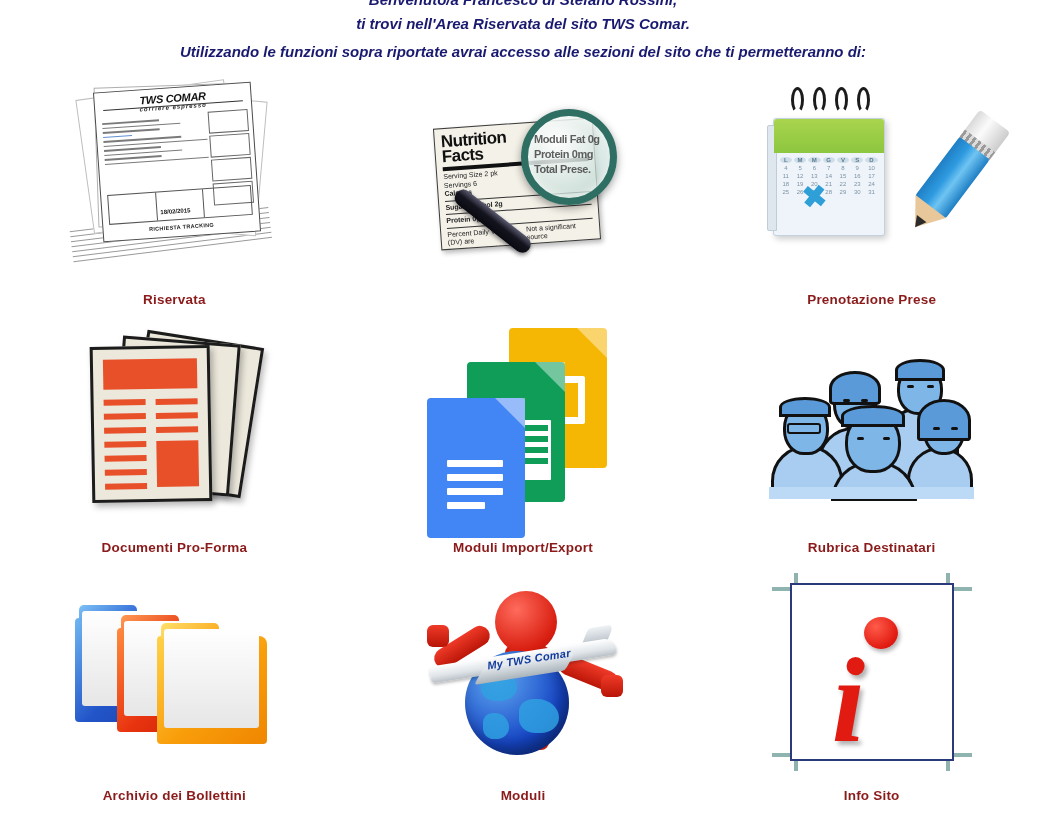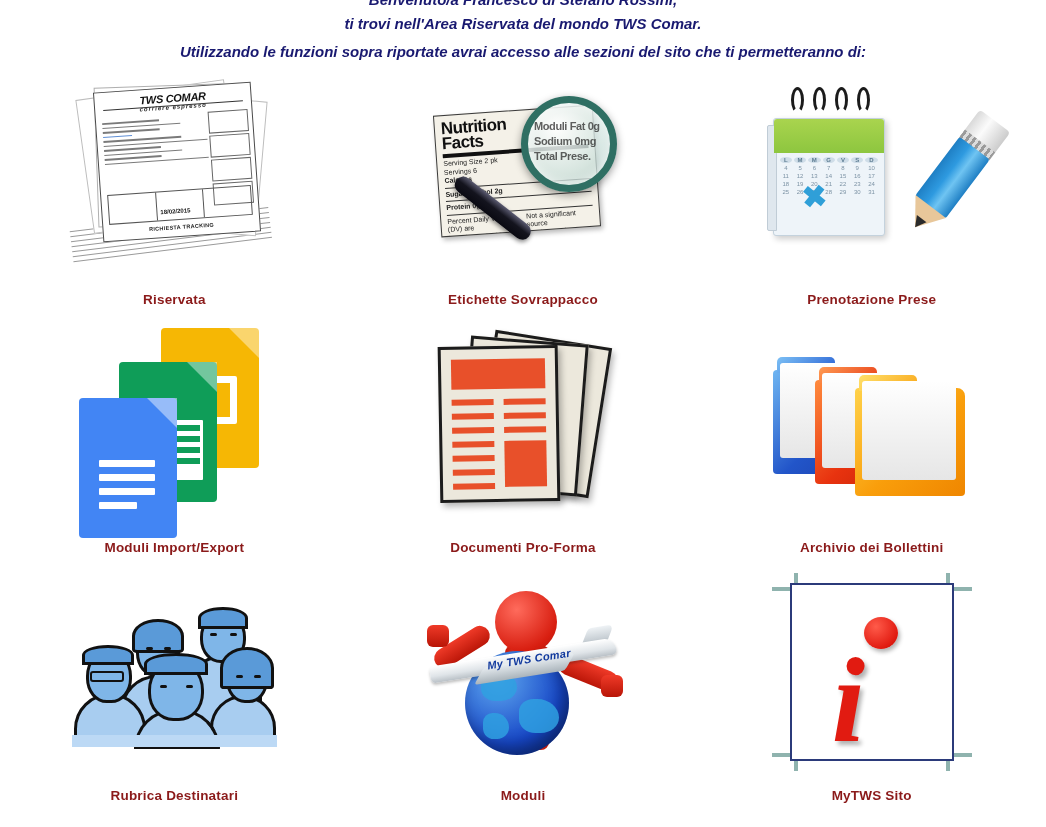--- a/index.html
+++ b/index.html
@@ -363,21 +363,21 @@
     text-shadow:3px 4px 4px rgba(0,0,0,.3);
   }
 </style>
 </head>
 <body>
 
 <div class="page">
 
   <div class="header">
     <div class="hdr-line hdr-line-1">Benvenuto/a Francesco di Stefano Rossini,</div>
-    <div class="hdr-line hdr-line-2">ti trovi nell'Area Riservata del mondo TWS Comar.</div>
+    <div class="hdr-line hdr-line-2">ti trovi nell'Area Riservata del sito TWS Comar.</div>
     <div class="hdr-line hdr-line-3">Utilizzando le funzioni sopra riportate avrai accesso alle sezioni del sito che ti permetteranno di:</div>
   </div>
 
   <div class="grid">
 
     <div class="cell">
       <div class="icon-wrap">
         <div class="doc-stack">
           <div class="lines-bot">
             <i></i>
@@ -450,27 +450,26 @@
               <div style="flex:1;">
                 <div class="nf-sm">Not a significant source</div>
                 <div class="nf-sm">of other nutrients.</div>
               </div>
             </div>
           </div>
           <div class="handle"></div>
           <div class="loupe">
             <div class="mag">
               <div>Moduli Fat 0g</div>
-              <div>Sodium 0mg</div>
+              <div>Protein 0mg</div>
               <div>Total Prese.</div>
             </div>
           </div>
         </div>
       </div>
-      <div class="tile-label">Etichette Sovrappacco</div>
     </div>
 
     <div class="cell">
       <div class="icon-wrap">
         <div class="cal-ic">
           <div class="cal">
             <div class="pages"></div>
             <div class="cal-top"></div>
             <div class="days">
               <span class="dow">L</span>
@@ -522,50 +521,20 @@
             <div class="p-tip"></div>
             <div class="p-lead"></div>
           </div>
         </div>
       </div>
       <div class="tile-label">Prenotazione Prese</div>
     </div>
 
     <div class="cell">
       <div class="icon-wrap">
-        <div class="gdocs">
-          <div class="gd gd-yellow">
-            <div class="fold fold-y"></div>
-            <div class="slidebox"></div>
-          </div>
-          <div class="gd gd-green">
-            <div class="fold fold-g"></div>
-            <div class="sheetgrid">
-              <i></i>
-                <i></i>
-                <i></i>
-                <i></i>
-            </div>
-          </div>
-          <div class="gd gd-blue">
-            <div class="fold fold-b"></div>
-            <div class="dlines">
-              <i></i>
-                <i></i>
-                <i></i>
-                <i class="s"></i>
-            </div>
-          </div>
-        </div>
-      </div>
-      <div class="tile-label">Moduli Import/Export</div>
-    </div>
-
-    <div class="cell">
-      <div class="icon-wrap">
         <div class="flatdocs">
           <div class="fd fd3">
             <div class="blk c-green" style="left:10px;top:10px;width:62px;height:40px;"></div>
             <div class="bar c-green" style="left:10px;top:60px;width:62px;"></div>
             <div class="bar c-green" style="left:10px;top:74px;width:62px;"></div>
             <div class="bar c-green" style="left:10px;top:88px;width:48px;"></div>
             <div class="bar c-green" style="left:10px;top:102px;width:62px;"></div>
           </div>
           <div class="fd fd2">
             <div class="blk c-blue" style="left:10px;top:10px;width:62px;height:40px;"></div>
@@ -588,36 +557,46 @@
             <div class="bar c-orange" style="left:10px;top:120px;width:42px;"></div>
             <div class="bar c-orange" style="left:10px;top:134px;width:42px;"></div>
           </div>
         </div>
       </div>
       <div class="tile-label">Documenti Pro-Forma</div>
     </div>
 
     <div class="cell">
       <div class="icon-wrap">
-        <div class="folders">
-          <div class="folder f-blue" style="left:6px;top:28px;width:104px;height:104px;">
-            <div class="tab f-bluet"></div>
-            <div class="paper"></div>
-          </div>
-          <div class="folder f-orange" style="left:48px;top:38px;width:104px;height:104px;">
-            <div class="tab f-oranget"></div>
-            <div class="paper"></div>
-          </div>
-          <div class="folder f-yellow" style="left:88px;top:46px;width:110px;height:108px;">
-            <div class="tab f-yellowt"></div>
-            <div class="paper"></div>
-          </div>
-        </div>
-      </div>
-      <div class="tile-label">Archivio dei Bollettini</div>
+        <div class="gdocs">
+          <div class="gd gd-yellow">
+            <div class="fold fold-y"></div>
+            <div class="slidebox"></div>
+          </div>
+          <div class="gd gd-green">
+            <div class="fold fold-g"></div>
+            <div class="sheetgrid">
+              <i></i>
+                <i></i>
+                <i></i>
+                <i></i>
+            </div>
+          </div>
+          <div class="gd gd-blue">
+            <div class="fold fold-b"></div>
+            <div class="dlines">
+              <i></i>
+                <i></i>
+                <i></i>
+                <i class="s"></i>
+            </div>
+          </div>
+        </div>
+      </div>
+      <div class="tile-label">Moduli Import/Export</div>
     </div>
 
     <div class="cell">
       <div class="icon-wrap">
         <div class="people">
 
           <div class="body" style="left:112px;top:58px;width:78px;height:80px;"></div>
           <div class="head" style="left:128px;top:14px;width:46px;height:52px;"></div>
           <div class="hair" style="left:126px;top:10px;width:50px;height:22px;border-radius:50% 50% 0 0;"></div>
           <div class="eye" style="left:138px;top:36px;"></div>
@@ -642,20 +621,40 @@
 
           <div class="body" style="left:62px;top:112px;width:86px;height:40px;"></div>
           <div class="head" style="left:76px;top:62px;width:56px;height:62px;"></div>
           <div class="hair" style="left:72px;top:56px;width:64px;height:22px;"></div>
           <div class="eye" style="left:88px;top:88px;"></div>
             <div class="eye" style="left:114px;top:88px;"></div>
           <div class="base"></div>
         </div>
       </div>
       <div class="tile-label">Rubrica Destinatari</div>
+    </div>
+
+    <div class="cell">
+      <div class="icon-wrap">
+        <div class="folders">
+          <div class="folder f-blue" style="left:6px;top:28px;width:104px;height:104px;">
+            <div class="tab f-bluet"></div>
+            <div class="paper"></div>
+          </div>
+          <div class="folder f-orange" style="left:48px;top:38px;width:104px;height:104px;">
+            <div class="tab f-oranget"></div>
+            <div class="paper"></div>
+          </div>
+          <div class="folder f-yellow" style="left:88px;top:46px;width:110px;height:108px;">
+            <div class="tab f-yellowt"></div>
+            <div class="paper"></div>
+          </div>
+        </div>
+      </div>
+      <div class="tile-label">Archivio dei Bollettini</div>
     </div>
 
     <div class="cell">
       <div class="icon-wrap">
         <div class="mytws">
           <div class="arm arm-l"></div>
           <div class="hand hand-l"></div>
           <div class="arm arm-r"></div>
           <div class="hand hand-r"></div>
           <div class="torso"></div>
@@ -681,17 +680,17 @@
         <div class="infoic">
           <div class="hline" style="top:14px;"></div>
           <div class="hline" style="bottom:14px;"></div>
           <div class="vline" style="left:22px;"></div>
           <div class="vline" style="right:22px;"></div>
           <div class="frame"></div>
           <div class="i-dot"></div>
           <div class="i-stem">i</div>
         </div>
       </div>
-      <div class="tile-label">MyTWS Sito</div>
+      <div class="tile-label">Info Sito</div>
     </div>
 
   </div>
 </div>
 
 </body></html>

